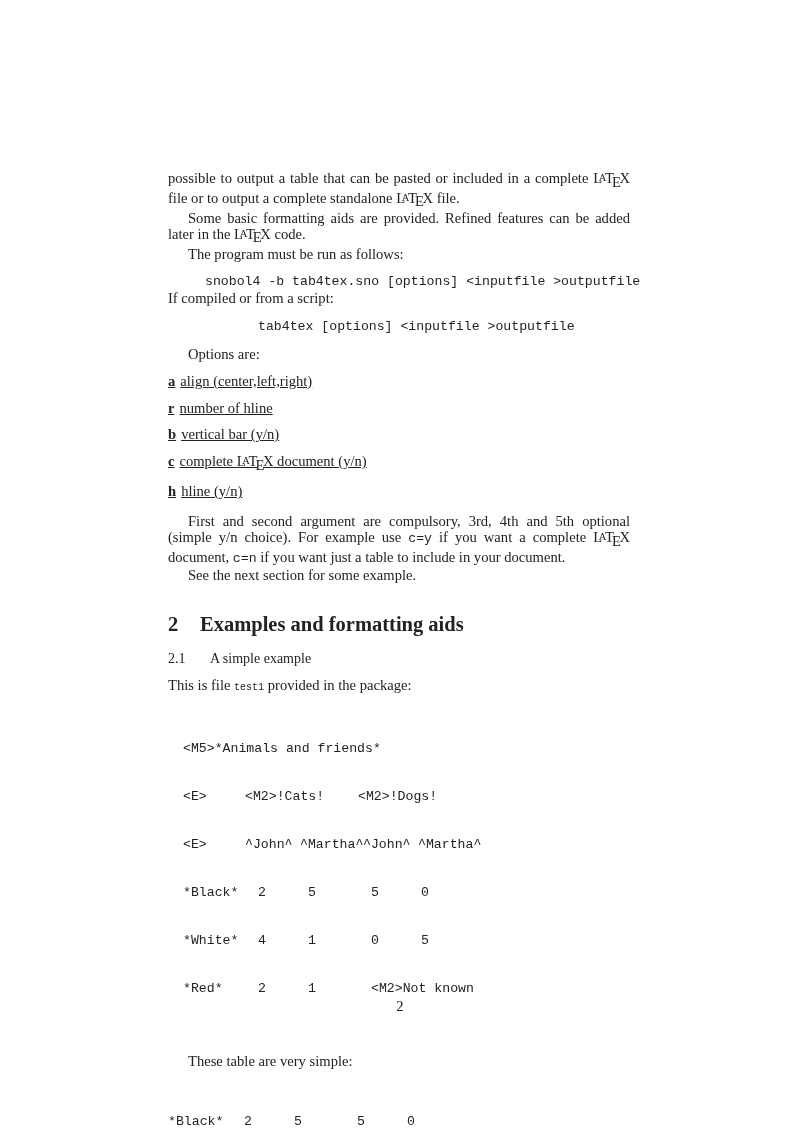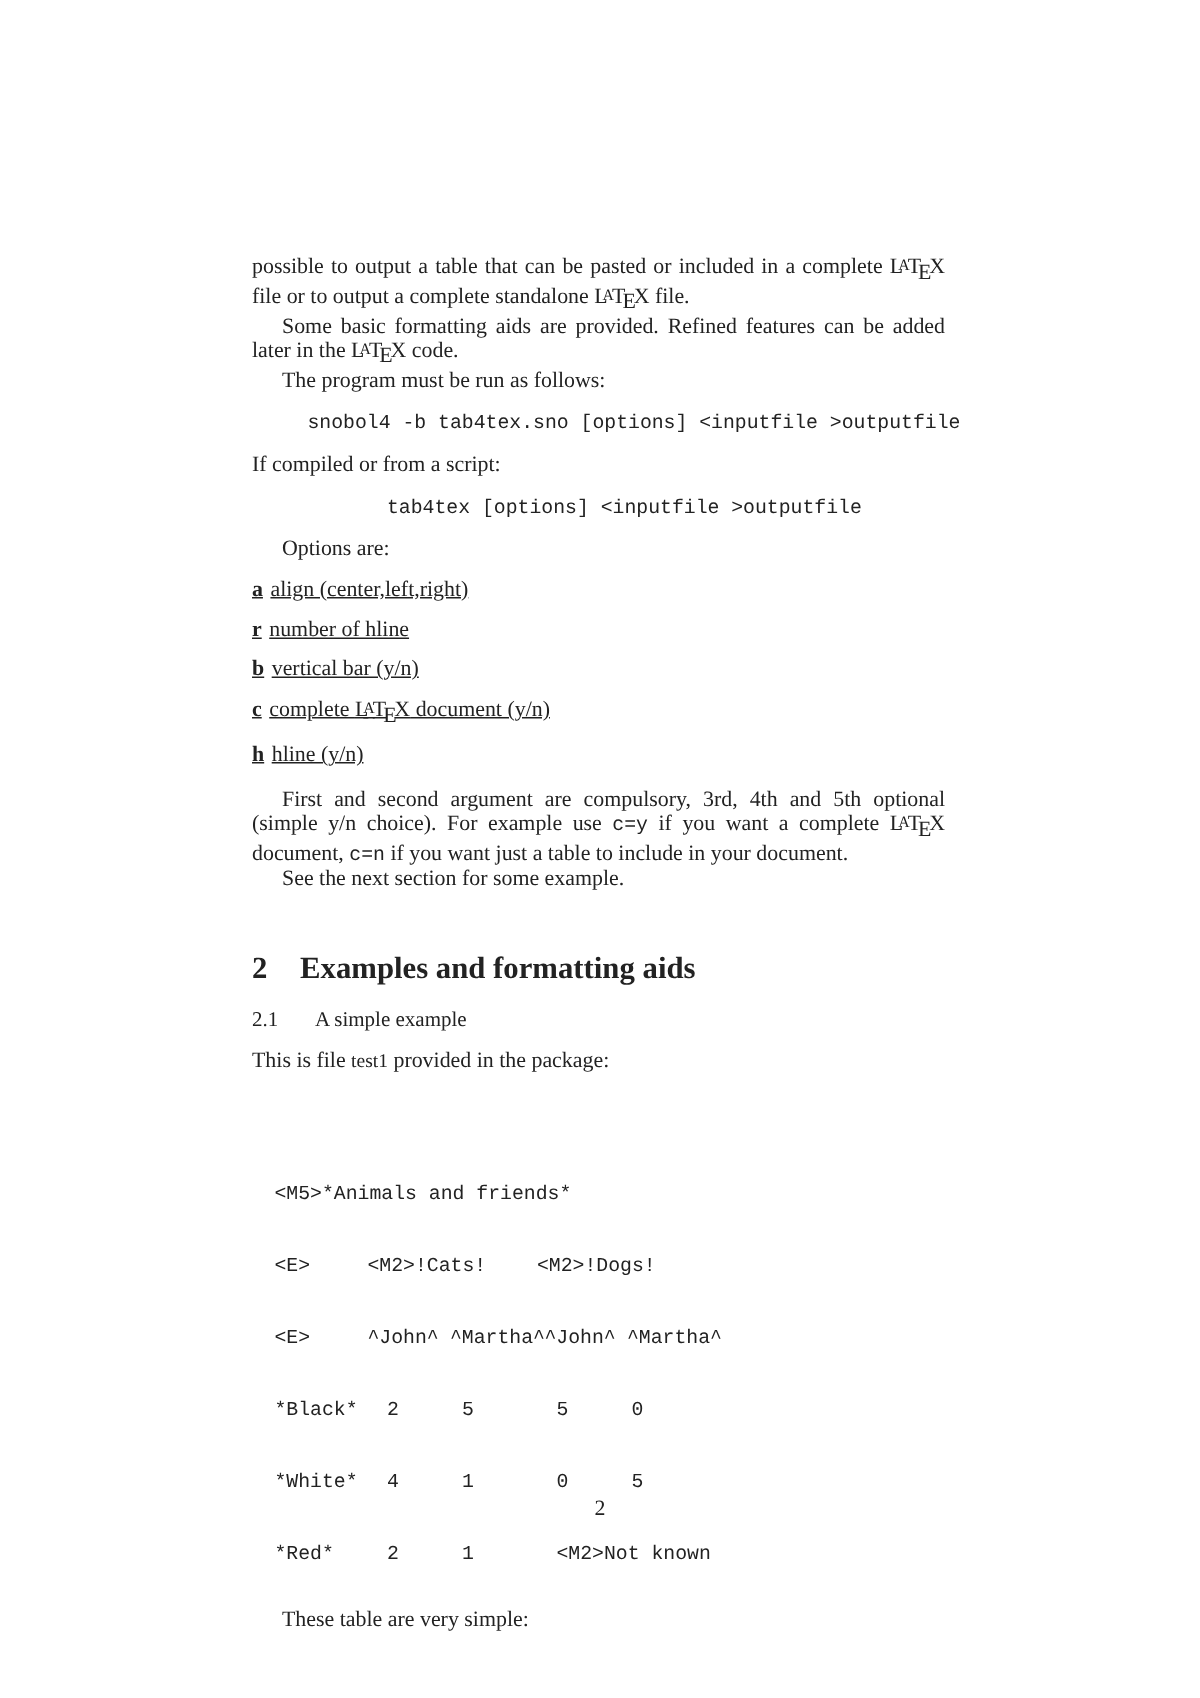--- a/index.html
+++ b/index.html
@@ -7,32 +7,32 @@
          font-family: "Liberation Serif", "DejaVu Serif", serif; color: #222; }
   .page { position: absolute; left: 168px; top: 170px; width: 462px; font-size: 14.6px; line-height: 16.3px; }
   p { margin: 0; text-align: justify; }
   .indent { text-indent: 20px; }
   .tt { font-family: "Liberation Mono", "DejaVu Sans Mono", monospace; font-size: 13.2px; }
   .latex { font-family: "Liberation Serif", serif; }
   .latex .a { font-size: 0.72em; vertical-align: 0.22em; margin-left: -0.32em; margin-right: -0.12em; }
   .latex .e { vertical-align: -0.22em; margin-left: -0.14em; margin-right: -0.1em; }
   .cmd1 { margin: 12px 0 0 37px; white-space: pre; }
   .cmd2 { margin: 12px 0 0 90px; white-space: pre; }
-  .after-cmd { margin-top: 12px; }
+  .after-cmd { margin-top: 0; }
   .opts-intro { margin-top: 11px; }
   .opt { margin-top: 10.5px; text-decoration: underline; }
   .opt b { font-weight: bold; margin-right: 5px; }
-  .sec { font-weight: bold; font-size: 20.5px; margin-top: 40px; line-height: 24px; }
+  .sec { font-weight: bold; font-size: 20.5px; margin-top: 29px; line-height: 24px; }
   .sec .num { display: inline-block; width: 32px; }
   .subsec { font-weight: normal; font-size: 14px; margin-top: 13px; line-height: 20px; }
   .subsec .num { display: inline-block; width: 42px; }
   .after-sub { margin-top: 8px; }
   .code1 { margin: 12px 0 0 15px; white-space: pre; line-height: 16px; }
   .code1 .row { height: 16px; }
-  .code1 .c { display: inline-block; margin-top: 28px; }
+  .code1 .c { display: inline-block; }
   .simple-intro { margin-top: 24px; }
   .code2 { margin-top: 13px; white-space: pre; line-height: 16px; }
   .code2 .c { display: inline-block; }
   .pagenum { position: absolute; top: 998px; left: 0; width: 800px; text-align: center; font-size: 14.6px; }
 </style>
 </head>
 <body>
 
 <div class="page">
 
@@ -57,21 +57,21 @@
   <div class="opt"><b>h</b><span>hline (y/n)</span></div>
 
   <p class="indent" style="margin-top:13px"><span>First and second argument are compulsory, 3rd, 4th and 5th optional (simple y/n choice). For example use </span><span class="tt">c=y</span><span> if you want a complete </span><span class="latex">L<span class="a">A</span>T<span class="e">E</span>X</span><span> document, </span><span class="tt">c=n</span><span> if you want just a table to include in your document.</span></p>
 
   <p class="indent">See the next section for some example.</p>
 
   <div class="sec"><span class="num">2</span><span>Examples and formatting aids</span></div>
 
   <div class="subsec"><span class="num">2.1</span><span>A simple example</span></div>
 
-  <p class="after-sub"><span>This is file </span><span class="tt" style="font-family:Liberation Serif, serif;font-size:13px">test1</span><span> provided in the package:</span></p>
+  <p class="after-sub"><span>This is file </span><span class="tt" style="font-family:Liberation Mono, monospace;font-size:10px">test1</span><span> provided in the package:</span></p>
 
   <div class="tt code1">
     <div class="row"><span class="c">&lt;M5&gt;*Animals and friends*</span></div>
     <div class="row"><span class="c" style="width:62px">&lt;E&gt;</span><span class="c" style="width:113px">&lt;M2&gt;!Cats!</span><span class="c">&lt;M2&gt;!Dogs!</span></div>
     <div class="row"><span class="c" style="width:62px">&lt;E&gt;</span><span class="c" style="width:55px">^John^</span><span class="c" style="width:63px">^Martha^</span><span class="c" style="width:55px">^John^</span><span class="c">^Martha^</span></div>
     <div class="row"><span class="c" style="width:75px">*Black*</span><span class="c" style="width:50px">2</span><span class="c" style="width:63px">5</span><span class="c" style="width:50px">5</span><span class="c">0</span></div>
     <div class="row"><span class="c" style="width:75px">*White*</span><span class="c" style="width:50px">4</span><span class="c" style="width:63px">1</span><span class="c" style="width:50px">0</span><span class="c">5</span></div>
     <div class="row"><span class="c" style="width:75px">*Red*</span><span class="c" style="width:50px">2</span><span class="c" style="width:63px">1</span><span class="c">&lt;M2&gt;Not known</span></div>
   </div>
 

